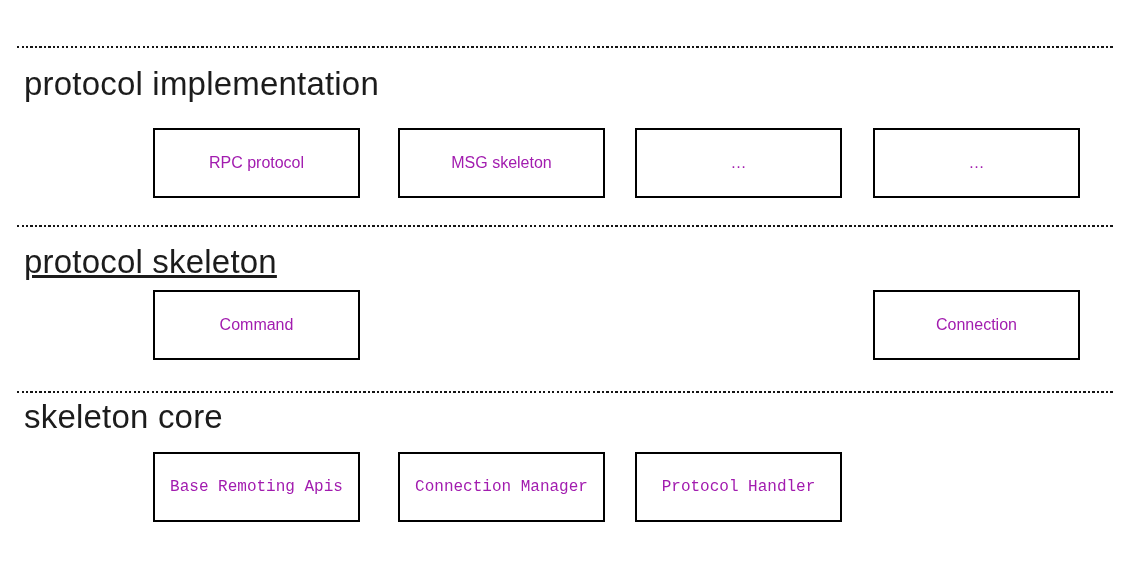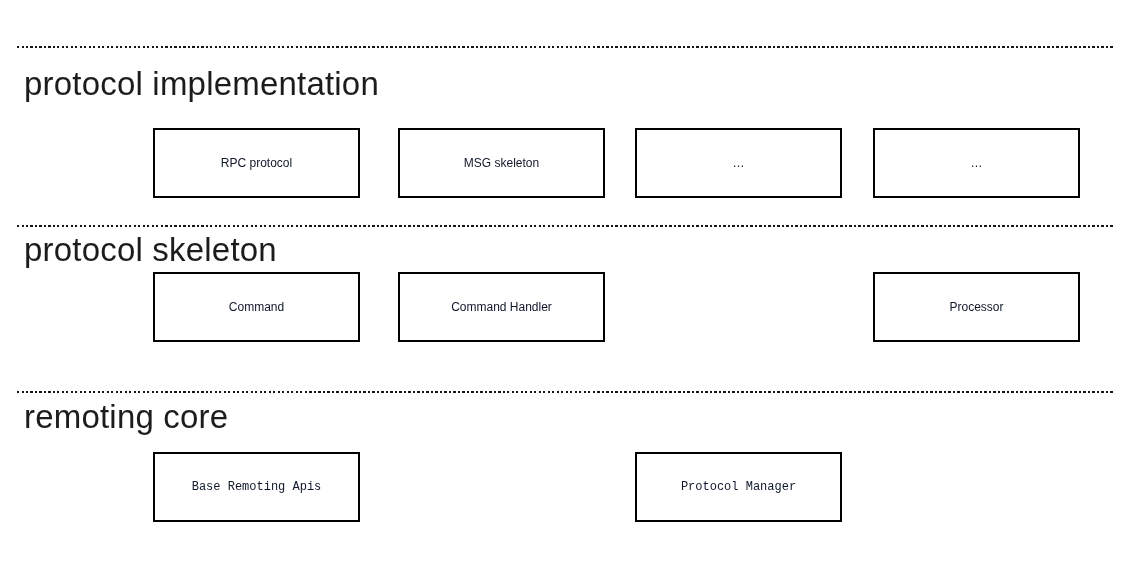--- a/index.html
+++ b/index.html
@@ -30,54 +30,54 @@
     position: absolute;
     left: 24px;
     font-size: 33px;
     line-height: 33px;
     font-weight: 400;
     letter-spacing: 0.2px;
     color: #1c1c1c;
     white-space: nowrap;
   }
   .section-label.l0 { top: 67px; }
-  .section-label.l1 { top: 233px; }
+  .section-label.l1 { top: 245px; text-decoration: underline; }
   .section-label.l2 { top: 400px; }
 
   .box-row {
     position: absolute;
     left: 0;
     width: 1148px;
     height: 70px;
   }
   .box-row.r0 { top: 128px; }
-  .box-row.r1 { top: 272px; }
+  .box-row.r1 { top: 290px; }
   .box-row.r2 { top: 452px; font-family: Liberation Mono, monospace; }
 
   .dbox {
     position: absolute;
     top: 0;
     width: 207px;
     height: 70px;
     box-sizing: border-box;
     border: 2px solid #000000;
     background: #ffffff;
     display: flex;
     align-items: center;
     justify-content: center;
   }
   .dbox.c0 { left: 153px; }
   .dbox.c1 { left: 398px; }
   .dbox.c2 { left: 635px; }
   .dbox.c3 { left: 873px; }
 
   .dbox span {
-    font-size: 12px;
+    font-size: 16px;
     line-height: 24px;
-    color: #0f172a;
+    color: #a21caf;
     white-space: nowrap;
   }
 </style>
 </head>
 <body>
 
 <div class="canvas">
 
   <div class="divider d0"></div>
   <div class="section-label l0">protocol implementation</div>
@@ -95,32 +95,32 @@
         <span>…</span>
       </div>
   </div>
 
   <div class="divider d1"></div>
   <div class="section-label l1">protocol skeleton</div>
   <div class="box-row r1">
     <div class="dbox c0">
         <span>Command</span>
       </div>
-    <div class="dbox c1">
-        <span>Command Handler</span>
-      </div>
     <div class="dbox c3">
-        <span>Processor</span>
+        <span>Connection</span>
       </div>
   </div>
 
   <div class="divider d2"></div>
-  <div class="section-label l2">remoting core</div>
+  <div class="section-label l2">skeleton core</div>
   <div class="box-row r2">
     <div class="dbox c0">
         <span>Base Remoting Apis</span>
       </div>
+    <div class="dbox c1">
+        <span>Connection Manager</span>
+      </div>
     <div class="dbox c2">
-        <span>Protocol Manager</span>
+        <span>Protocol Handler</span>
       </div>
   </div>
 
 </div>
 
 </body></html>

